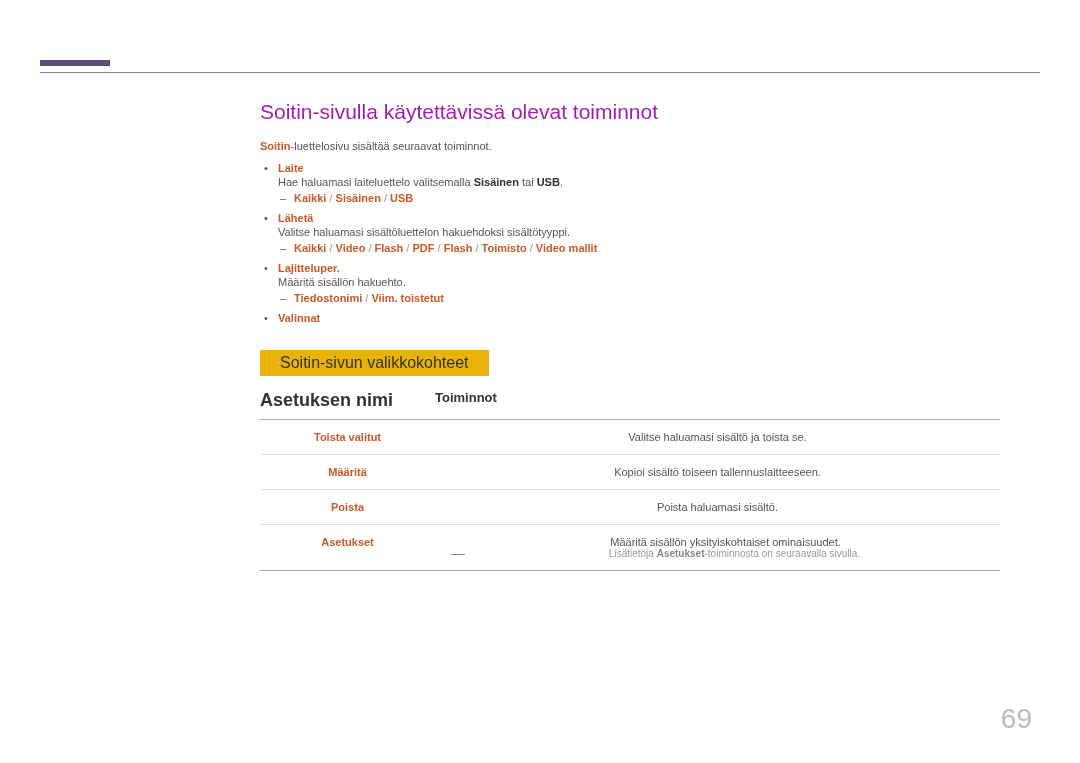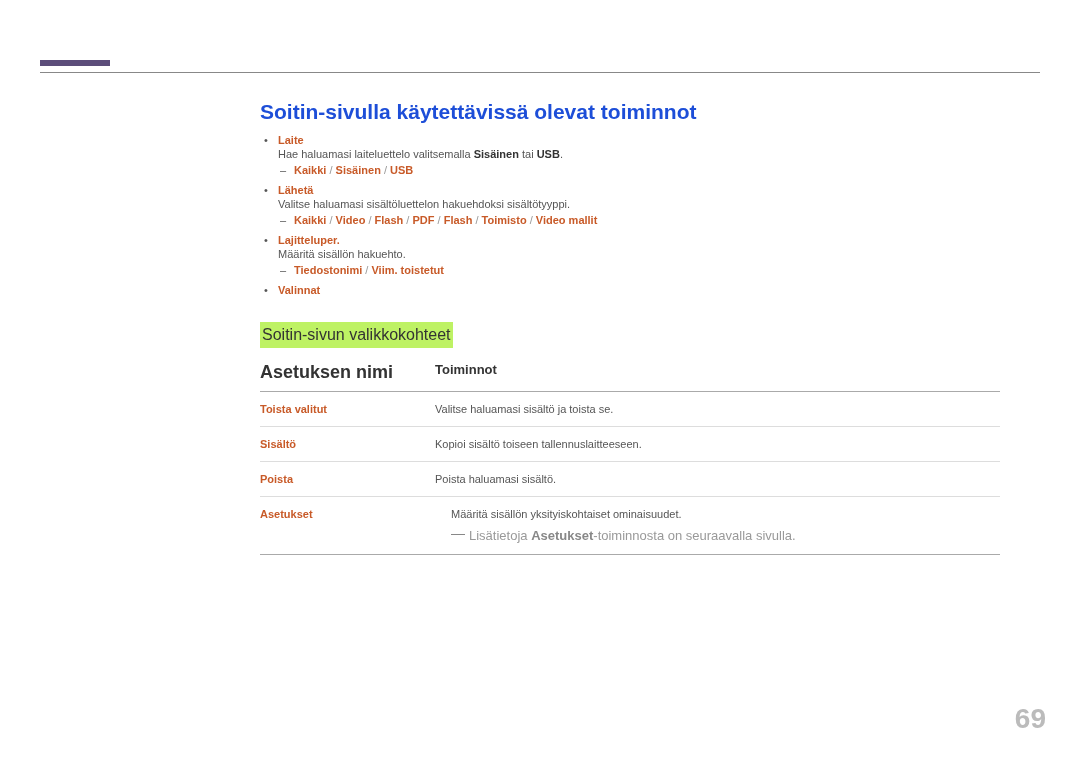--- a/index.html
+++ b/index.html
@@ -33,23 +33,23 @@
       height: 1px;
       background: #888;
     }
     .content {
       margin-top: 40px;
       margin-left: 220px;
       margin-right: 40px;
     }
     h1 {
       font-size: 21px;
-      font-weight: 700;
-      color: #1d4ed8;
-      margin-bottom: 10px;
+      font-weight: 400;
+      color: #a21caf;
+      margin-bottom: 16px;
     }
     .intro {
       font-size: 11px;
       color: #555;
       margin-bottom: 10px;
     }
     .orange-bold {
       color: #c85a28;
       font-weight: 700;
     }
@@ -94,25 +94,25 @@
       content: "‒";
       position: absolute;
       left: -14px;
       color: #555;
     }
     .separator {
       color: #999;
     }
     h2.highlight {
       display: inline-block;
-      background: #bef264;
+      background: #eab308;
       color: #333;
       font-size: 16px;
       font-weight: 400;
-      padding: 4px 2px;
+      padding: 4px 20px;
       margin-top: 22px;
       margin-bottom: 14px;
     }
     .table {
       width: 100%;
     }
     .table-header {
       display: flex;
       border-bottom: 1px solid #aaa;
       padding-bottom: 8px;
@@ -126,70 +126,73 @@
     }
     .table-header .col2 {
       font-size: 13px;
       font-weight: 700;
       color: #333;
     }
     .table-row {
       display: flex;
       border-bottom: 1px solid #ddd;
       padding: 11px 0;
+      text-align: center;
     }
     .table-row:last-child {
       border-bottom: 1px solid #aaa;
       gap: 16px;
     }
     .table-row .col1 {
       width: 175px;
       font-size: 11px;
       font-weight: 700;
       color: #c85a28;
     }
     .table-row .col2 {
       font-size: 11px;
       color: #555;
       flex: 1;
     }
     .note-line {
-      font-size: 13px;
+      font-size: 10px;
       color: #999;
-      margin-top: 8px;
       position: relative;
       padding-left: 18px;
     }
     .note-line::before {
       content: "―";
       position: absolute;
       left: 0;
       color: #888;
       font-size: 14px;
       top: -3px;
     }
     .page-number {
       position: absolute;
       bottom: 28px;
-      right: 34px;
+      right: 48px;
       font-size: 28px;
       color: #bbb;
-      font-weight: 700;
+      font-weight: 400;
     }
   </style>
 </head>
 <body>
 
 <div class="page">
   <div class="top-bar"></div>
   <div class="top-line"></div>
 
   <div class="content">
     <h1>Soitin-sivulla käytettävissä olevat toiminnot</h1>
 
+    <p class="intro">
+      <span class="orange-bold">Soitin</span><span>-luettelosivu sisältää seuraavat toiminnot.</span>
+    </p>
 
     <ul class="bullet-list">
       <li>
         <span class="orange-bold">Laite</span>
         <div class="sub-desc">
           <span>Hae haluamasi laiteluettelo valitsemalla </span><span class="bold-black">Sisäinen</span><span> tai </span><span class="bold-black">USB</span><span>.</span>
         </div>
         <div class="sub-item">
           <span class="orange-bold">Kaikki</span> <span class="separator">/</span>
           <span class="orange-bold">Sisäinen</span> <span class="separator">/</span>
@@ -230,21 +233,21 @@
     <div class="table">
       <div class="table-header">
         <div class="col1">Asetuksen nimi</div>
         <div class="col2">Toiminnot</div>
       </div>
       <div class="table-row">
         <div class="col1">Toista valitut</div>
         <div class="col2">Valitse haluamasi sisältö ja toista se.</div>
       </div>
       <div class="table-row">
-        <div class="col1">Sisältö</div>
+        <div class="col1">Määritä</div>
         <div class="col2">Kopioi sisältö toiseen tallennuslaitteeseen.</div>
       </div>
       <div class="table-row">
         <div class="col1">Poista</div>
         <div class="col2">Poista haluamasi sisältö.</div>
       </div>
       <div class="table-row">
         <div class="col1">Asetukset</div>
         <div class="col2">
           <span>Määritä sisällön yksityiskohtaiset ominaisuudet.</span>

